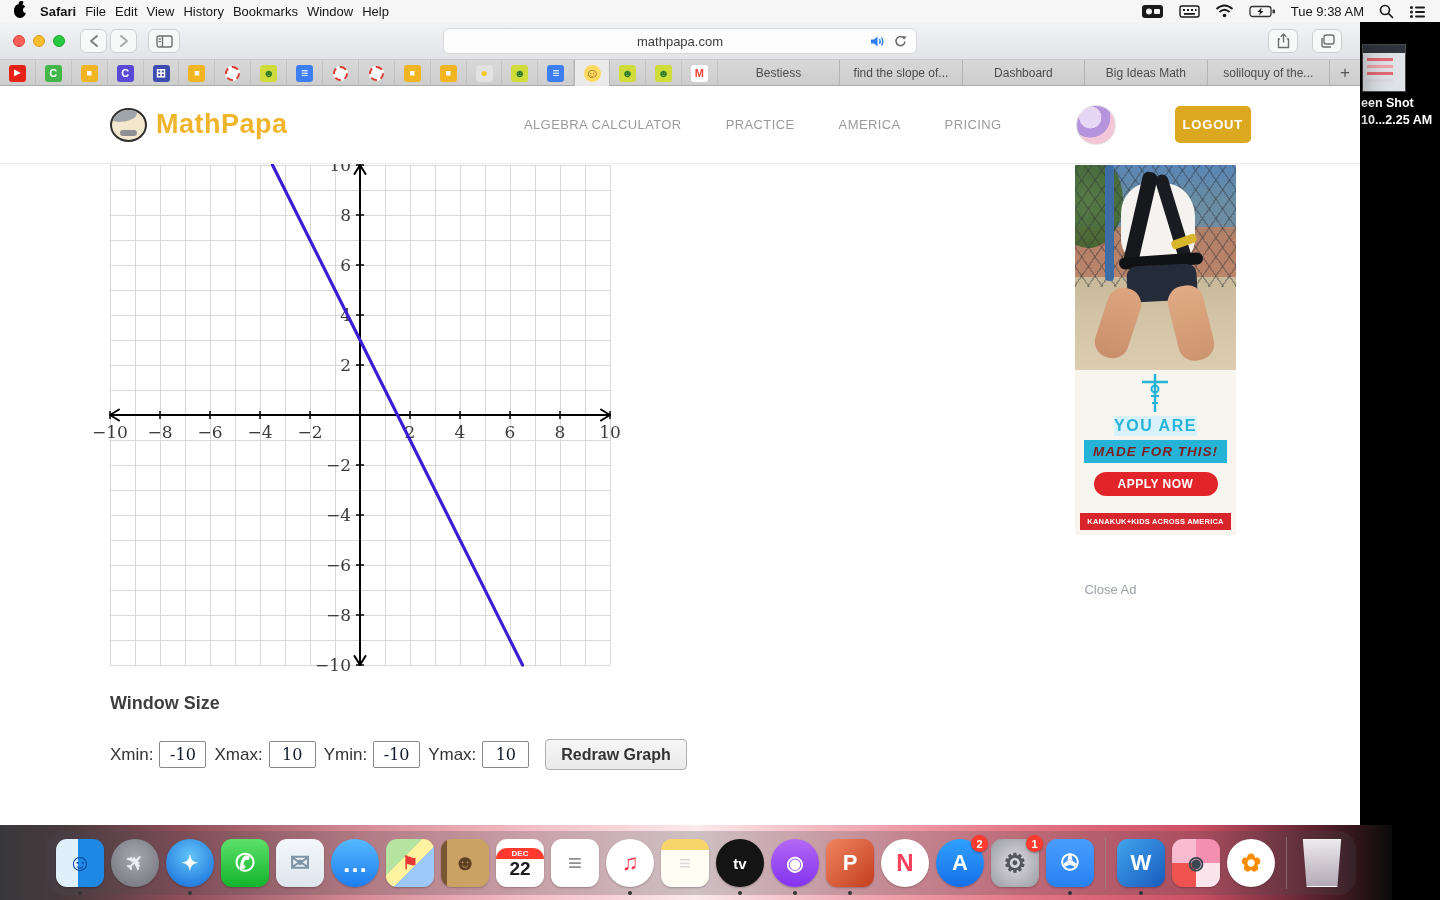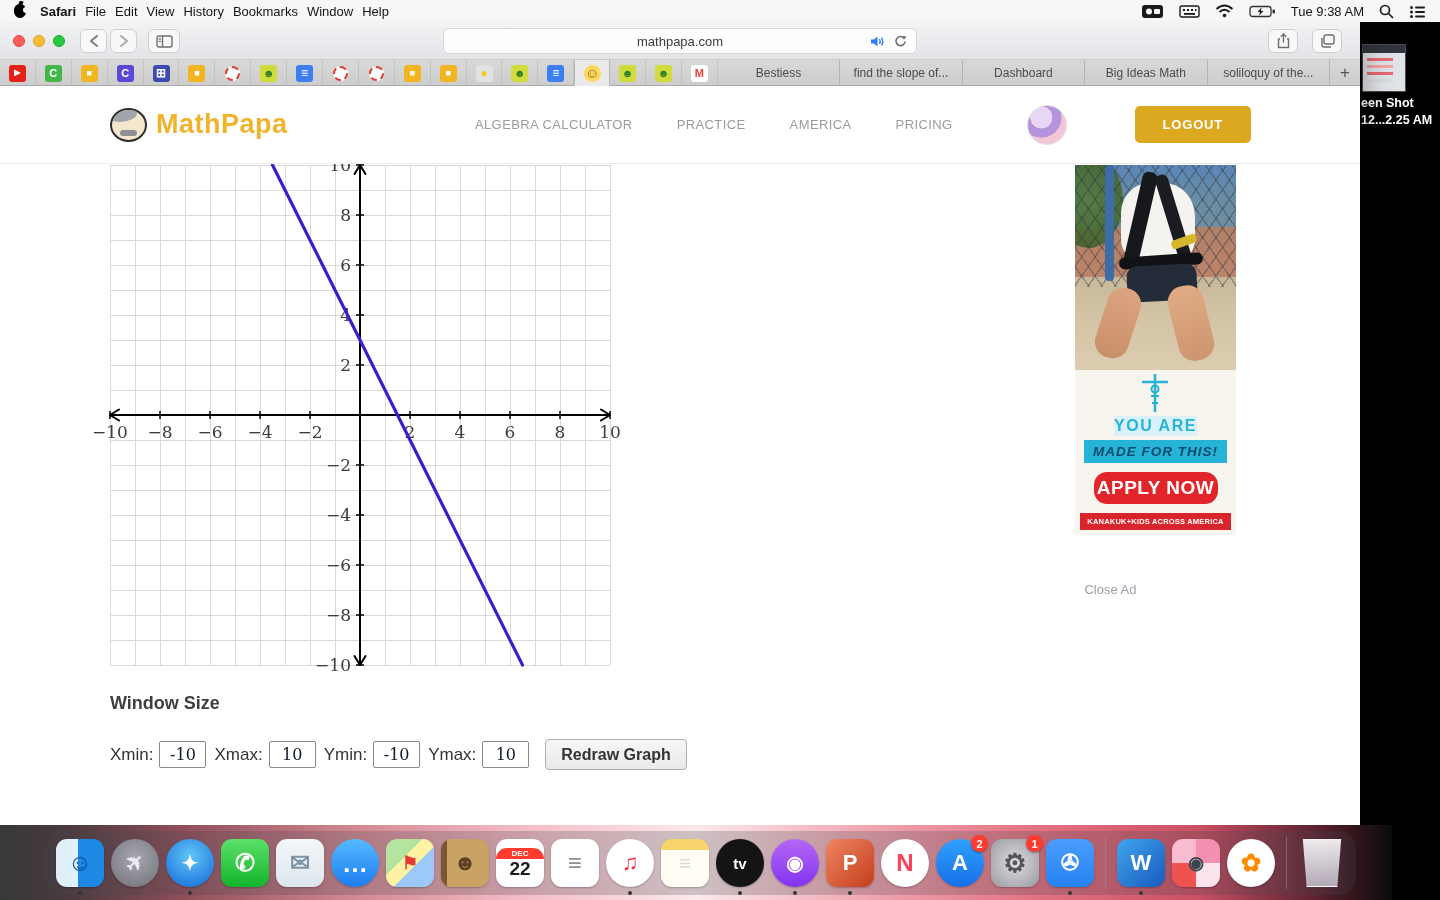--- a/index.html
+++ b/index.html
@@ -74,22 +74,22 @@
   .logo-face::before { content:""; position:absolute; top:-3px; left:-4px; right:8px;
     height:15px; background:#9fa5ab; border-radius:0 0 60% 40%; }
   .logo-face::after { content:""; position:absolute; left:8px; top:20px; width:17px;
     height:6px; background:#8e9094; border-radius:3px; }
   .brand { font-size:27px; font-weight:800; color:#f0b42c; letter-spacing:.5px; }
   .site-nav { margin-left:auto; display:flex; align-items:center; gap:44px; }
   .nav-link { font-size:13px; color:#9b9b9b; letter-spacing:.4px; cursor:pointer; }
   .avatar { width:40px; height:40px; border-radius:50%; margin-left:30px;
     background:radial-gradient(circle at 35% 30%,#e8d6f5 0 30%,#b694dd 31% 55%,#f2c6d6 56%);
     border:1px solid #e3e3e3; }
-  .logout-btn { margin-left:24px; background:#dca81f; color:#fff; font-size:13px;
-    font-weight:800; letter-spacing:.8px; padding:11px 28px; border-radius:5px;
+  .logout-btn { margin-left:15px; background:#dca81f; color:#fff; font-size:13px;
+    font-weight:800; letter-spacing:.8px; padding:11px 8px; border-radius:5px;
     border:none; cursor:pointer; }
 
   .graph-svg { position:absolute; left:80px; top:69px; }
 
   .ws-heading { position:absolute; left:110px; top:607px; font-size:18px;
     font-weight:700; color:#3f3f3f; }
   .ws-row { position:absolute; left:110px; top:653px; display:flex; align-items:center;justify-content:flex-end; }
   .ws-label { font-size:17px; color:#333; margin-right:6px; }
   .ws-input { width:47px; height:27px; border:1px solid #8a8a8a; border-radius:2px;
     text-align:center; font-family:"DejaVu Serif", serif; font-size:16px; color:#0f172a;
@@ -125,24 +125,24 @@
     background:#d8b62c; border-radius:4px; transform:rotate(-20deg); }
   .ad-shorts { position:absolute; left:52px; top:100px; width:70px; height:36px;
     background:#232c38; border-radius:10px; transform:rotate(-3deg); }
   .ad-leg1 { position:absolute; left:26px; top:122px; width:34px; height:72px;
     background:linear-gradient(#dca57f,#c98f6a); border-radius:16px; transform:rotate(18deg); }
   .ad-leg2 { position:absolute; left:98px; top:120px; width:36px; height:76px;
     background:linear-gradient(#e0ab84,#cd956f); border-radius:16px; transform:rotate(-14deg); }
   .ad-lower { position:absolute; left:0; top:205px; right:0; bottom:0; text-align:center; }
   .ad-you { display:inline-block; margin-top:46px; color:#25b4d8; font-weight:800;
     font-size:16px; letter-spacing:1.5px; background:#d9f1f8; padding:1px 0; }
-  .ad-made { margin:4px 9px 0; background:#25b4d8; color:#0c4a6e; font-style:italic;
+  .ad-made { margin:4px 9px 0; background:#25b4d8; color:#7f1d1d; font-style:italic;
     font-weight:700; font-size:13.5px; padding:4px 0; letter-spacing:1px; }
   .ad-cta { margin:9px auto 0; width:124px; background:#e2252b; color:#fff;
-    font-weight:800; font-size:19px; border-radius:13px; padding:5px 0; letter-spacing:.5px; }
+    font-weight:800; font-size:12px; border-radius:13px; padding:5px 0; letter-spacing:.5px; }
   .ad-brandstrip { position:absolute; left:5px; right:5px; bottom:5px; background:#d7252b;
     color:#fff; font-weight:700; font-size:7.5px; padding:4px 0; letter-spacing:.2px; }
   .close-ad { position:absolute; left:1048px; top:496px; width:125px; text-align:center;
     color:#9aa0a6; font-size:13px; cursor:pointer; }
 
   
   .strip { position:absolute; left:1360px; top:22px; width:80px; height:878px;
     background:#000; z-index:5; }
   .shot-thumb { position:absolute; left:2px; top:22px; width:44px; height:48px;
     background:#dfe2e6; border:1px solid #4a4a4a; }
@@ -531,21 +531,21 @@
       </div>
     </div>
     <div class="close-ad">Close Ad</div>
 
   </div>
 </div>
 
 <div class="strip">
   <div class="shot-thumb"></div>
   <div class="shot-label" style="top:74px;">een Shot</div>
-  <div class="shot-label" style="top:91px;">12...2.25 AM</div>
+  <div class="shot-label" style="top:91px;">10...2.25 AM</div>
 </div>
 
 <div class="desktop"></div>
 <div class="dock">
     <div class="dock-item">
       <div class="dock-icon rounded" style="background: linear-gradient(90deg, rgb(223, 240, 251) 0px, rgb(223, 240, 251) 46%, rgb(30, 136, 229) 46%);">
         <div style="color: rgb(13, 71, 161); font-size: 24px;">☺</div>
       </div>
       <div class="dock-dot"></div>
     </div>

